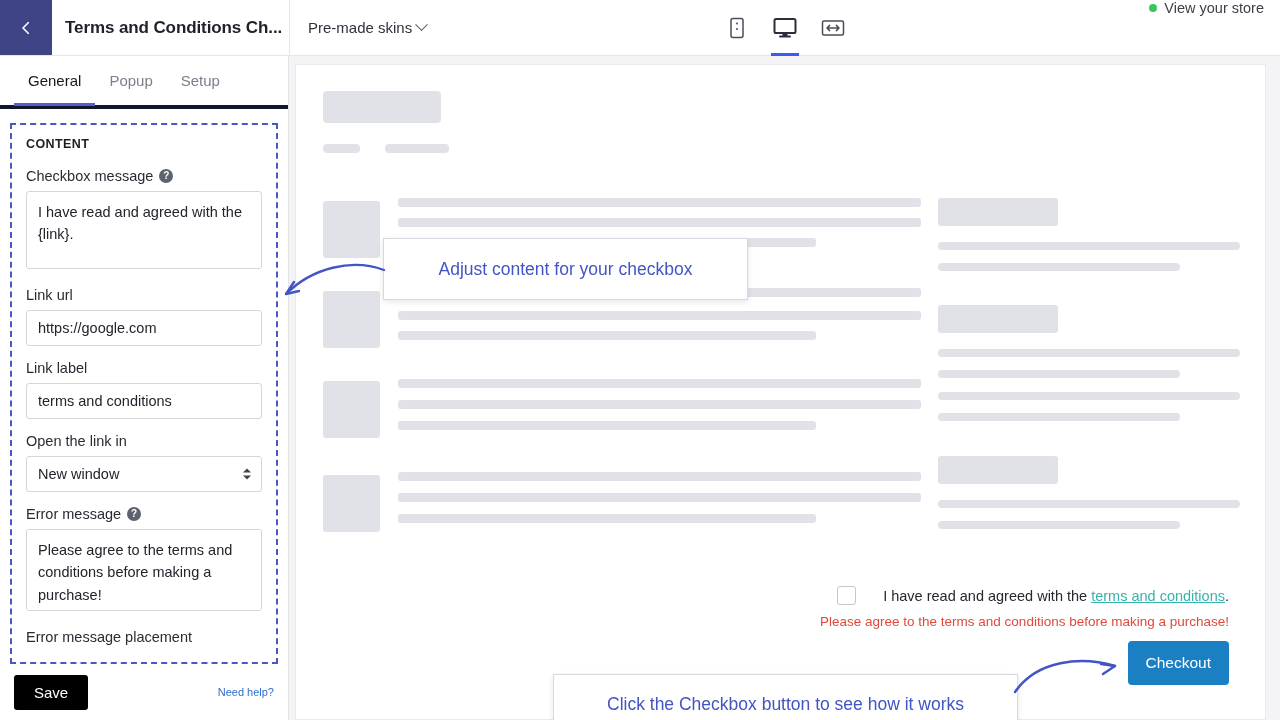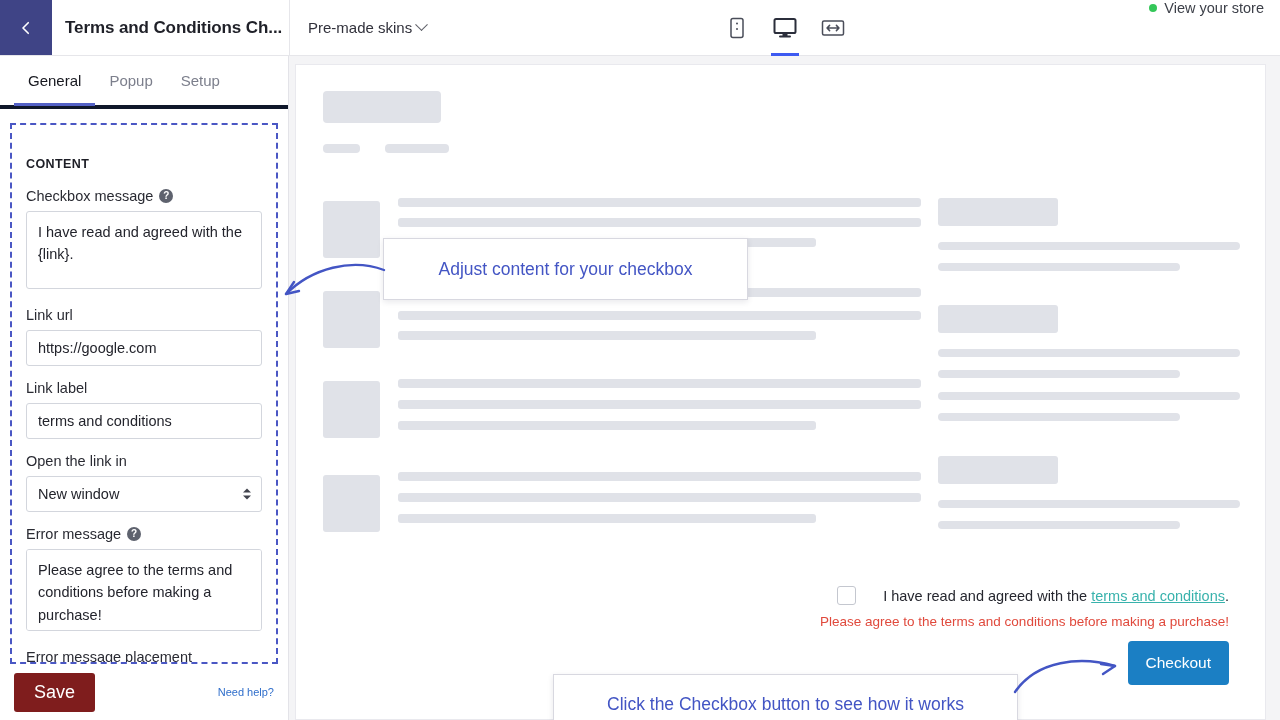--- a/index.html
+++ b/index.html
@@ -183,21 +183,20 @@
     height: 100%;
     box-sizing: border-box;
     overflow: hidden;
   }
   .section-title {
     font-size: 12.5px;
     font-weight: bold;
     letter-spacing: 0.4px;
     color: #1d1e26;
     margin-bottom: 17px;
-    margin-top: 20px;
   }
   .field { margin-bottom: 14px; }
   .field-label {
     display: flex;
     align-items: center;
     gap: 6px;
     font-size: 14.5px;
     color: #2a2b33;
     margin-bottom: 7px;
   }
@@ -259,26 +258,26 @@
     height: 56px;
     min-height: 56px;
     display: flex;
     align-items: center;
     justify-content: space-between;
     padding: 0 14px;
     background: #fff;
     box-sizing: border-box;
   }
   .save-btn {
-    background: #7f1d1d;
+    background: #000000;
     color: #fff;
     border: none;
     border-radius: 3px;
     font-family: "Liberation Sans", sans-serif;
-    font-size: 18px;
+    font-size: 15px;
     padding: 9px 20px;
     cursor: pointer;
   }
   .need-help {
     color: #2f6ecb;
     font-size: 11px;
     text-decoration: none;
     cursor: pointer;
   }
 

